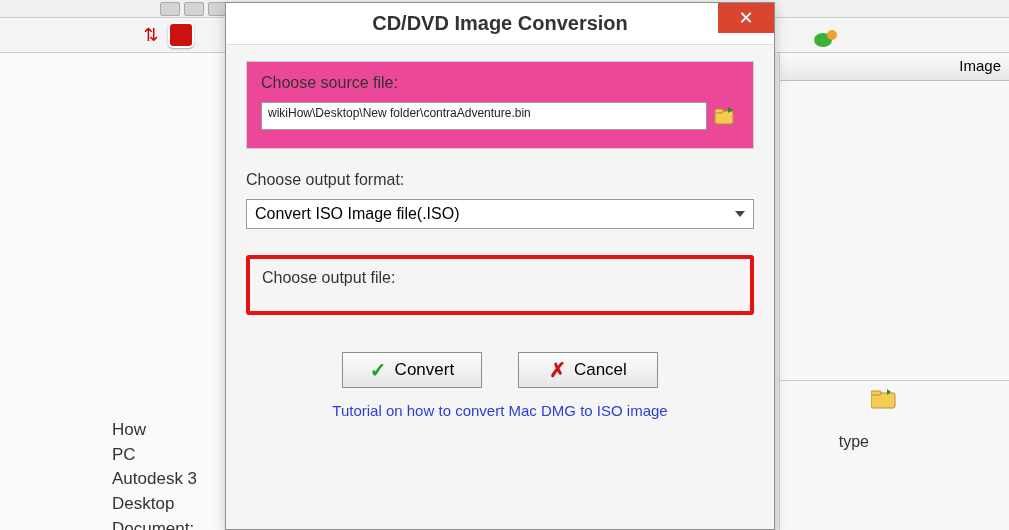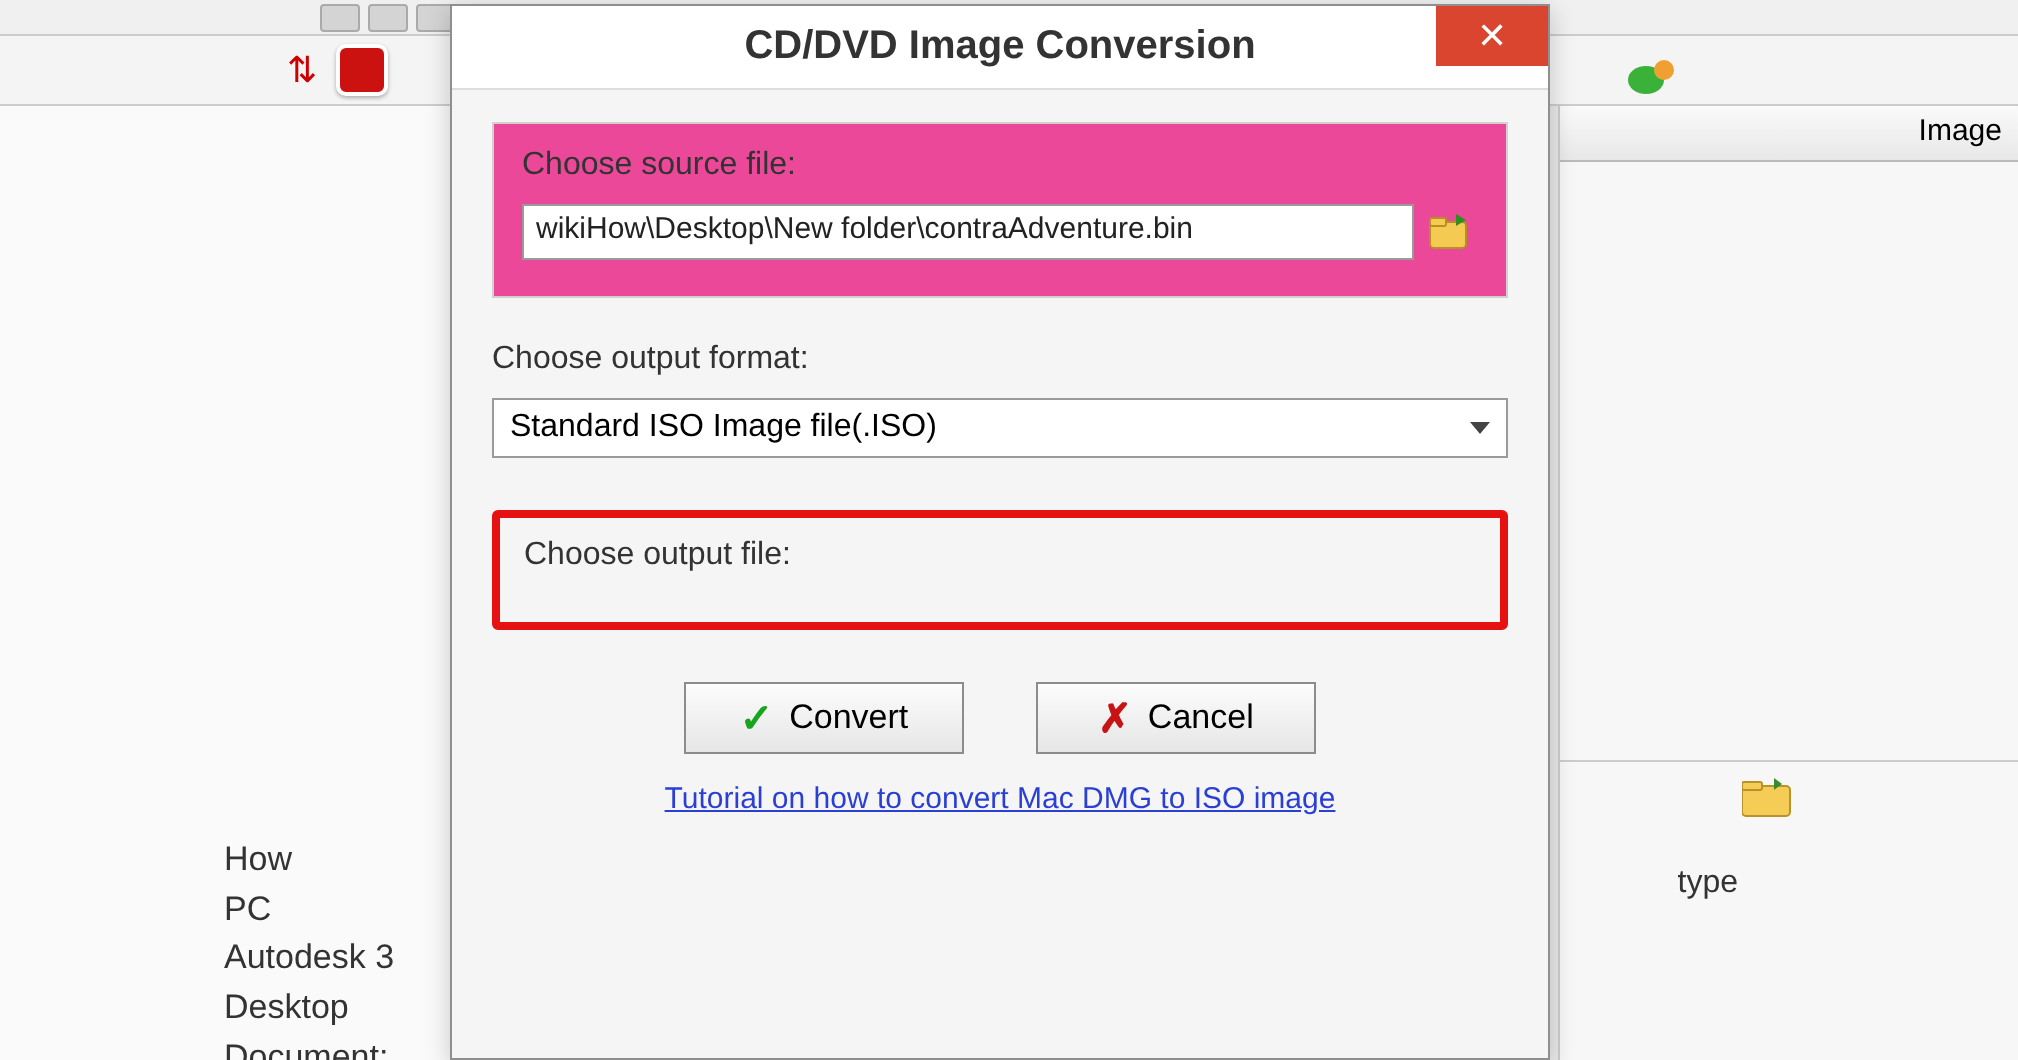--- a/index.html
+++ b/index.html
@@ -178,21 +178,21 @@
   display: flex;
   align-items: center;
   gap: 6px;
 }
 .path-box {
   flex: 1;
   border: 1px solid #9a9a9a;
   background: #fff;
   height: 28px;
   padding: 3px 6px;
-  font-size: 15px;
+  font-size: 12px;
   color: #222;
   white-space: nowrap;
   overflow: hidden;
 }
 .browse-icon {
   width: 26px; height: 24px;
   display: flex; align-items: center; justify-content: center;
   cursor: pointer;
 }
 
@@ -214,21 +214,21 @@
   width: 0; height: 0;
   border-left: 5px solid transparent;
   border-right: 5px solid transparent;
   border-top: 6px solid #444;
 }
 
 .output-section {
   border: 4px solid #e61212;
   border-radius: 3px;
   padding: 10px 12px 14px 12px;
-  margin-bottom: 26px;
+  margin-bottom: 37px;
   position: relative;
 }
 
 .output-row {
   display: flex;
   align-items: center;
 }
 .output-field {
   flex: 1;
   height: 26px;
@@ -282,21 +282,20 @@
 }
 .btn .chk { color: #17a51e; font-size: 20px; font-weight: bold; }
 .btn .xmk { color: #c71313; font-size: 20px; font-weight: bold; }
 
 .tutorial-link {
   text-align: center;
   font-size: 15px;
 }
 .tutorial-link a {
   color: #2a3fd4;
-  text-decoration: underline;
   cursor: pointer;
 }
 </style>
 </head>
 <body>
 
 <div class="bg-toolbar-top">
   <div class="tb-icon"></div>
   <div class="tb-icon"></div>
   <div class="tb-icon"></div>
@@ -358,21 +357,21 @@
             <rect x="1" y="4" width="8" height="4" rx="1" fill="#f4ca52" stroke="#b78f24"></rect>
             <path d="M14 2 l0 6 l5 -3 z" fill="#2e8f20"></path>
           </svg>
         </div>
       </div>
     </div>
 
     <div class="fmt-section">
       <div class="lbl">Choose output format:</div>
       <div class="select-row">
-        <span>Standard ISO Image file(.ISO)</span>
+        <span>Convert ISO Image file(.ISO)</span>
         <span class="caret-down"></span>
       </div>
     </div>
 
     <div class="output-section">
       <div class="lbl">Choose output file:</div>
     </div>
 
     <div class="btn-row">
       <div class="btn">

